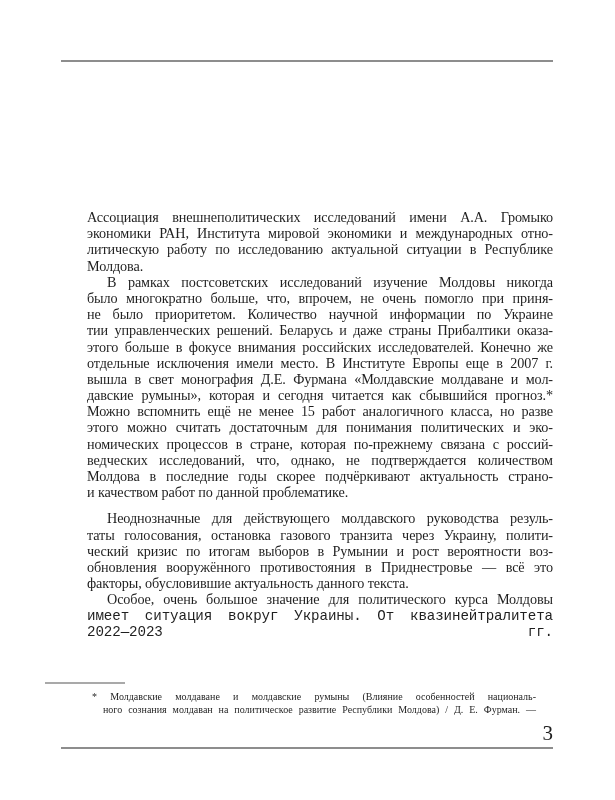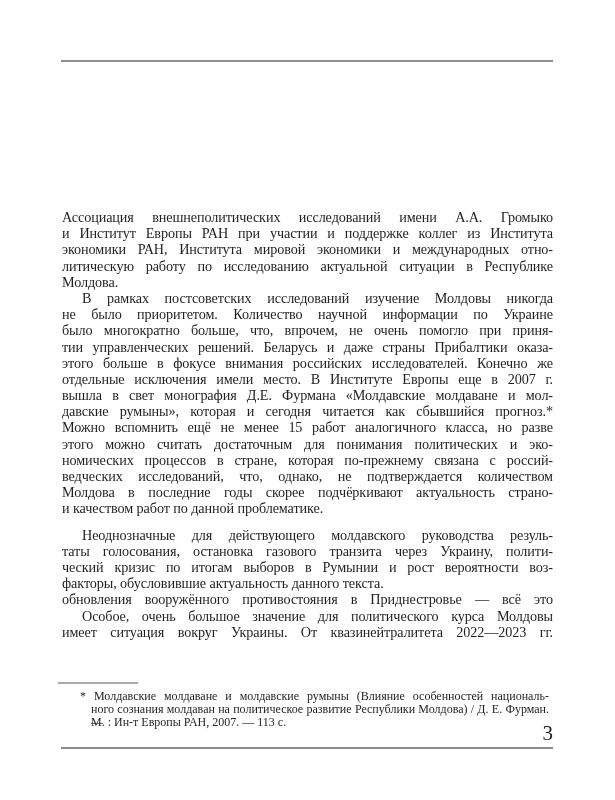--- a/index.html
+++ b/index.html
@@ -29,32 +29,33 @@
     width: 491px;
     font-size: 14.2px;
     line-height: 16.2px;
     letter-spacing: -0.1px;
   }
   .tline {
     height: 16.2px;
     text-align: justify;
     text-align-last: justify;
     white-space: normal;
+    margin-left: 25px;
   }
   .tline.last { text-align-last: left; }
-  .para.justify-last .tline.last { text-align-last: justify; }
+  .para.justify-last .tline.last { text-align-last: justify; font-family: Liberation Mono, monospace; }
   .para.indent .tline.first { padding-left: 20px; }
   .para.gap { margin-top: 10px; }
 
   .footnote {
     position: absolute;
-    left: 58px;
+    left: 45px;
     top: 682px;
     width: 491px;
-    font-size: 12px;
+    font-size: 10px;
     line-height: 13px;
   }
   .fn-rule {
     width: 80px;
     height: 2px;
     background: #a9a9a9;
     margin-bottom: 6px;
   }
   .fn-text .tline { height: 13px; padding-left: 33px; }
   .fn-text .tline.first { padding-left: 22px; }
@@ -72,60 +73,58 @@
 </head>
 <body>
 
 <div class="page">
 
   <div class="rule rule-top"></div>
 
   <div class="text-block">
     <div class="para">
         <div class="tline first">Ассоциация внешнеполитических исследований имени А.А. Громыко</div>
-        <div class="tline">и Институт Европы РАН при участии и поддержке коллег из Института</div>
         <div class="tline">экономики РАН, Института мировой экономики и международных отно-</div>
         <div class="tline">литическую работу по исследованию актуальной ситуации в Республике</div>
         <div class="tline last">Молдова.</div>
       </div>
     <div class="para indent">
         <div class="tline first">В рамках постсоветских исследований изучение Молдовы никогда</div>
+        <div class="tline">было многократно больше, что, впрочем, не очень помогло при приня-</div>
         <div class="tline">не было приоритетом. Количество научной информации по Украине</div>
-        <div class="tline">было многократно больше, что, впрочем, не очень помогло при приня-</div>
         <div class="tline">тии управленческих решений. Беларусь и даже страны Прибалтики оказа-</div>
         <div class="tline">этого больше в фокусе внимания российских исследователей. Конечно же</div>
         <div class="tline">отдельные исключения имели место. В Институте Европы еще в 2007 г.</div>
         <div class="tline">вышла в свет монография Д.Е. Фурмана «Молдавские молдаване и мол-</div>
         <div class="tline">давские румыны», которая и сегодня читается как сбывшийся прогноз.*</div>
         <div class="tline">Можно вспомнить ещё не менее 15 работ аналогичного класса, но разве</div>
         <div class="tline">этого можно считать достаточным для понимания политических и эко-</div>
         <div class="tline">номических процессов в стране, которая по-прежнему связана с россий-</div>
         <div class="tline">ведческих исследований, что, однако, не подтверждается количеством</div>
         <div class="tline">Молдова в последние годы скорее подчёркивают актуальность страно-</div>
         <div class="tline last">и качеством работ по данной проблематике.</div>
       </div>
     <div class="para indent gap">
         <div class="tline first">Неоднозначные для действующего молдавского руководства резуль-</div>
         <div class="tline">таты голосования, остановка газового транзита через Украину, полити-</div>
         <div class="tline">ческий кризис по итогам выборов в Румынии и рост вероятности воз-</div>
+        <div class="tline">обновления вооружённого противостояния в Приднестровье — всё это</div>
         <div class="tline last">факторы, обусловившие актуальность данного текста.</div>
-        <div class="tline">обновления вооружённого противостояния в Приднестровье — всё это</div>
       </div>
     <div class="para indent justify-last">
         <div class="tline first">Особое, очень большое значение для политического курса Молдовы</div>
         <div class="tline last">имеет ситуация вокруг Украины. От квазинейтралитета 2022—2023 гг.</div>
       </div>
   </div>
 
   <div class="footnote">
     <div class="fn-rule"></div>
     <div class="fn-text">
         <div class="tline first">* Молдавские молдаване и молдавские румыны (Влияние особенностей националь-</div>
         <div class="tline">ного сознания молдаван на политическое развитие Республики Молдова) / Д. Е. Фурман. —</div>
-        <div class="tline last">М. : Ин-т Европы РАН, 2007. — 113 с.</div>
       </div>
   </div>
 
   <div class="page-number">3</div>
 
   <div class="rule rule-bottom"></div>
 
 </div>
 
 </body></html>

